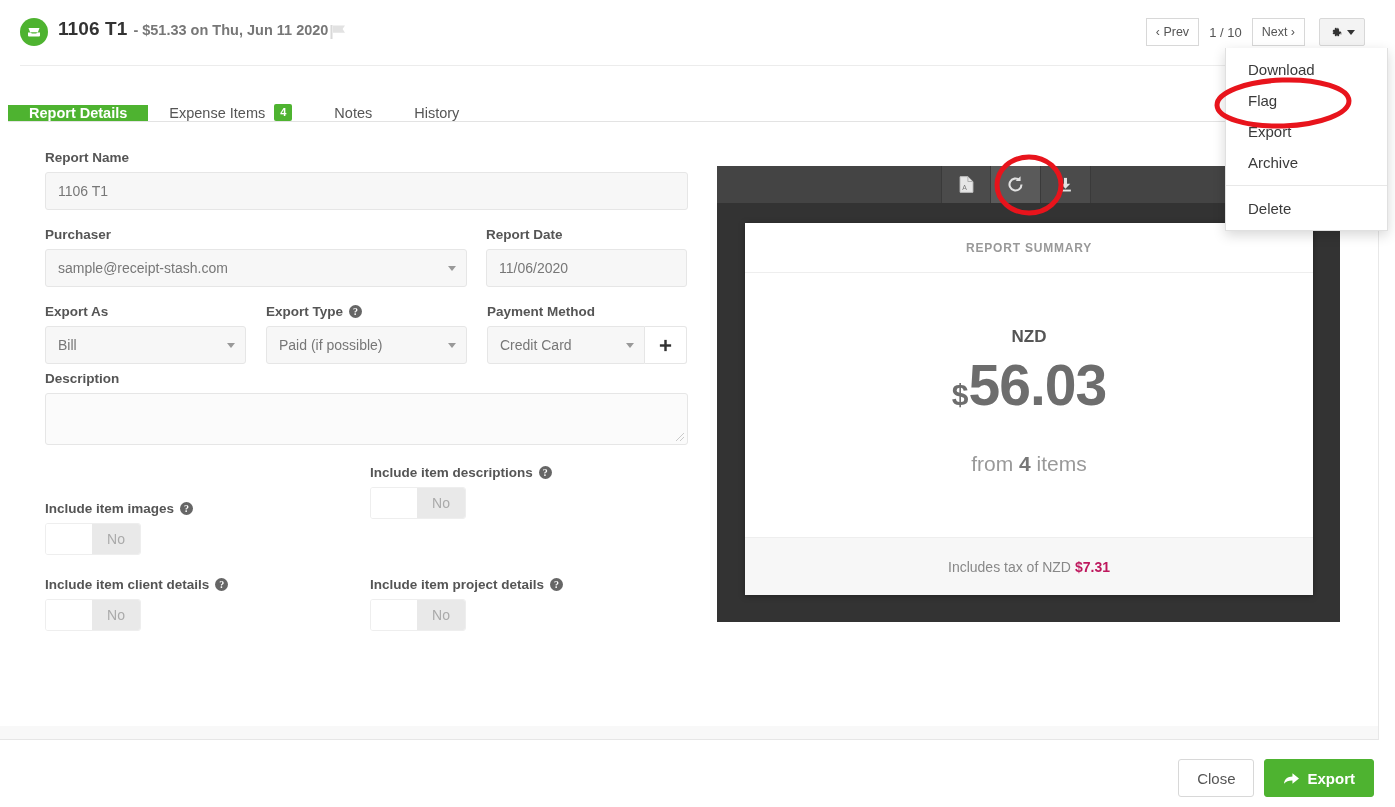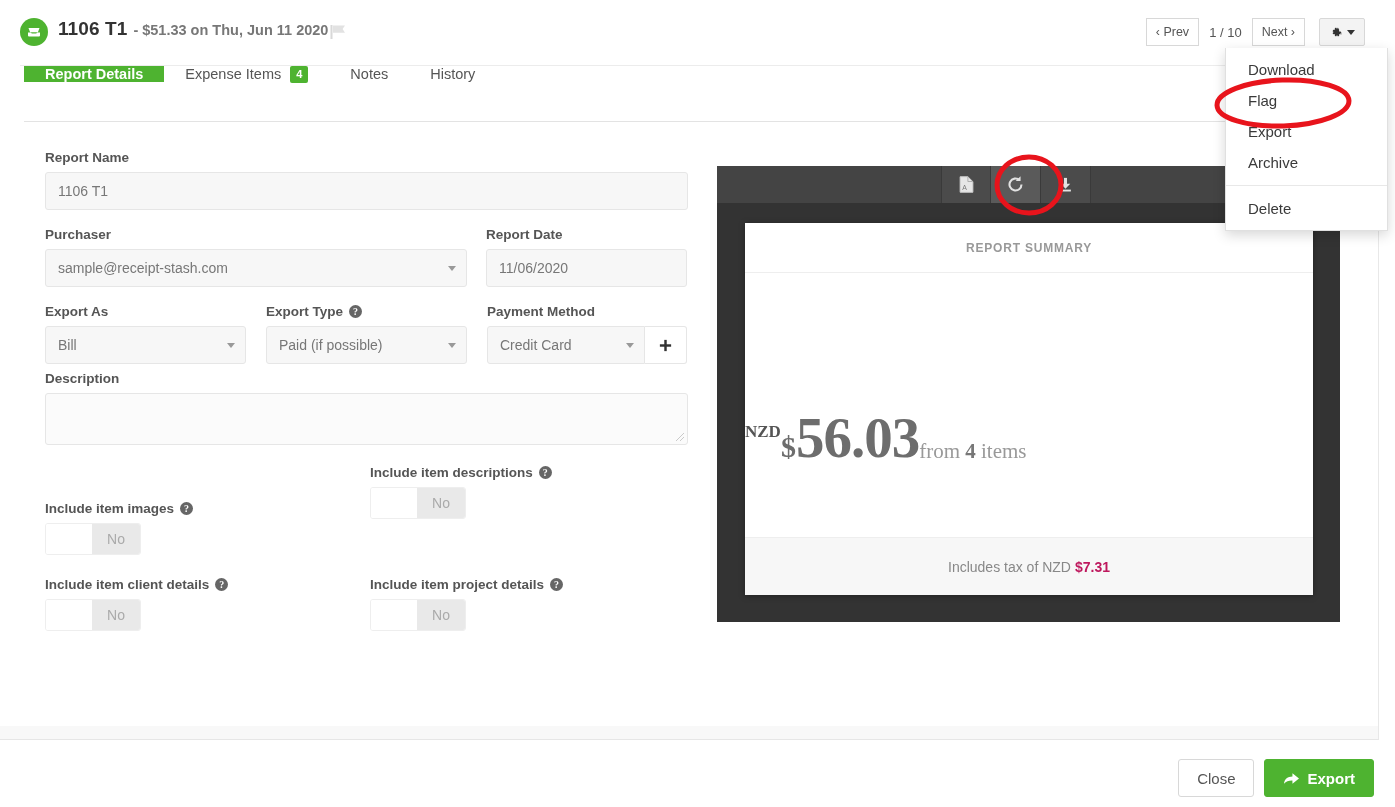--- a/index.html
+++ b/index.html
@@ -68,23 +68,23 @@
     cursor: pointer;
   }
   .caret-down {
     width: 0; height: 0;
     border-left: 4px solid transparent; border-right: 4px solid transparent;
     border-top: 5px solid #333;
   }
 
   
   .tabbar {
-    position: absolute; left: 24px; top: 66px; width: 1359px; height: 56px;
+    position: absolute; left: 8px; top: 66px; width: 1359px; height: 56px;
     border-bottom: 1px solid #e3e3e3;
-    display: flex; align-items: flex-start;
+    display: flex; align-items: flex-end;
   }
   .tab {
     display: flex; align-items: center; gap: 9px;
     padding: 0 21px; font-size: 14.5px; color: #555;
     cursor: pointer; background: transparent;
   }
   .tab.active {
     background: #4eb330; color: #fff; font-weight: bold;
   }
   .tab-badge {
@@ -178,22 +178,22 @@
     background: #fff;
     box-shadow: 0 1px 6px rgba(0,0,0,0.35);
     display: flex; flex-direction: column;
   }
   .summary-head {
     height: 50px; display: flex; align-items: center; justify-content: center;
     font-size: 12px; font-weight: bold; letter-spacing: 0.8px; color: #999;
     border-bottom: 1px solid #eeeeee;
   }
   .summary-body {
-    flex: 1; display: flex; flex-direction: row; align-items: center;
-    justify-content: flex-start; padding-top: 54px; font-family: Liberation Serif, serif;
+    flex: 1; display: flex; flex-direction: column; align-items: center;
+    justify-content: flex-start; padding-top: 54px;
   }
   .sum-currency { font-size: 17px; font-weight: bold; color: #555; }
   .sum-amount {
     margin-top: 10px; color: #6d6d6d; font-weight: bold;
     display: flex; align-items: baseline; line-height: 1;
   }
   .sum-amount .cur { font-size: 30px; }
   .sum-amount .val { font-size: 57px; letter-spacing: -1px; }
   .sum-items { margin-top: 38px; font-size: 21px; color: #999; }
   .sum-items b { color: #777; }

